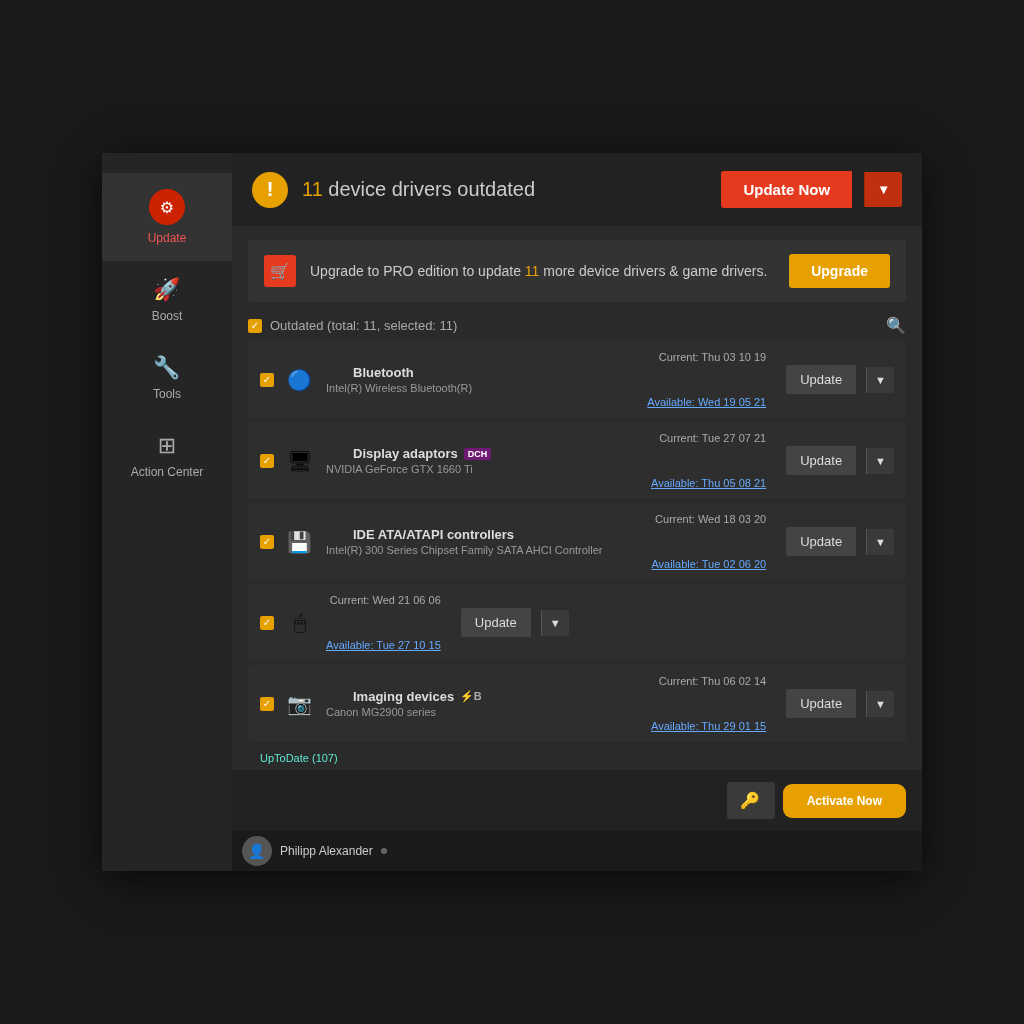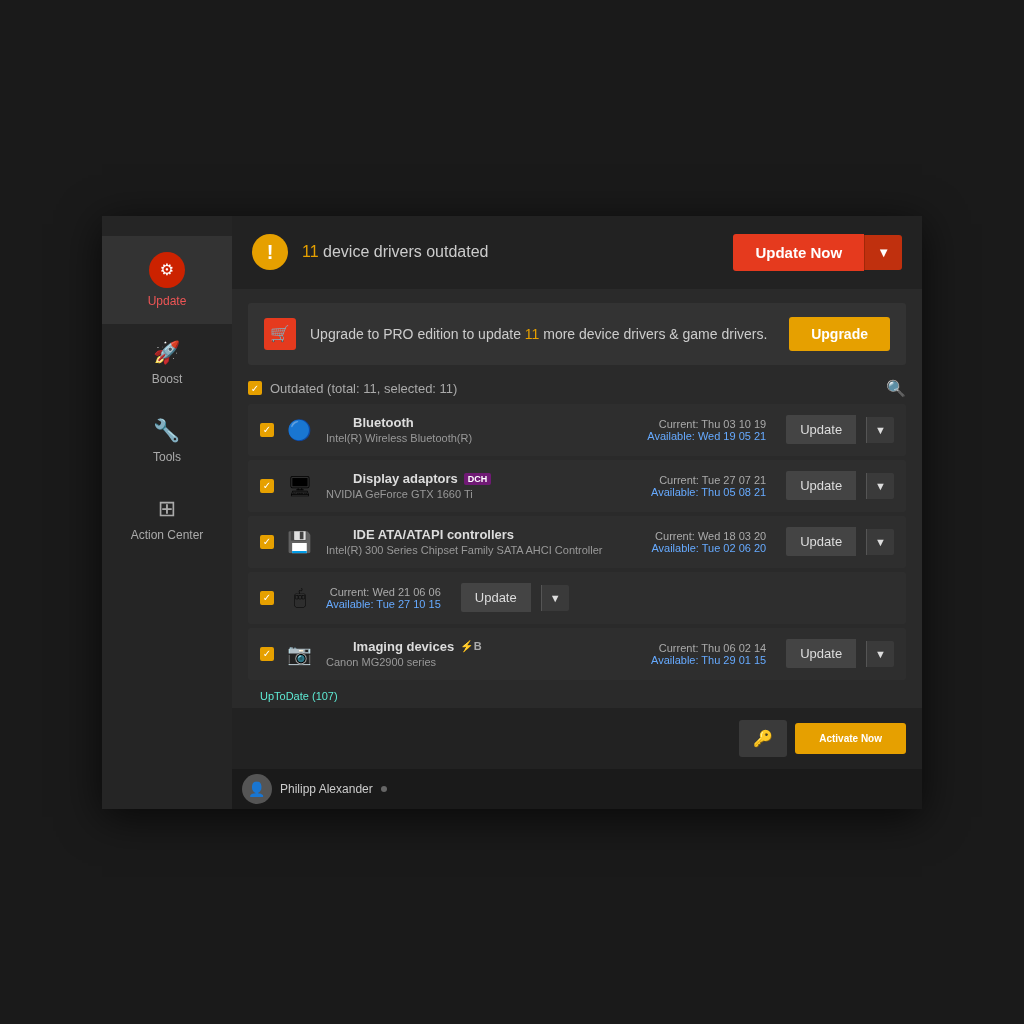--- a/index.html
+++ b/index.html
@@ -88,30 +88,30 @@
       background: #e6a000;
       display: flex;
       align-items: center;
       justify-content: center;
       font-size: 20px;
       font-weight: bold;
       color: white;
       flex-shrink: 0;
     }
     .header-title {
-      font-size: 16px;
+      font-size: 20px;
       color: #ccc;
     }
     .header-title span.highlight {
       color: #e6a000;
     }
     .header-right {
       display: flex;
       align-items: center;
-      gap: 0;
+      gap: 12px;
     }
     .btn-update-now {
       background: #e53a1e;
       color: white;
       border: none;
       padding: 10px 22px;
       font-size: 15px;
       font-weight: 600;
       cursor: pointer;
       border-radius: 3px 0 0 3px;
@@ -258,21 +258,23 @@
     }
     .driver-versions {
       text-align: right;
       font-size: 11px;
       color: #aaa;
       flex-shrink: 0;
       margin-right: 10px;
     }
     .driver-versions .available {
       color: #6af;
-      cursor: pointer;
+      text-decoration: underline;
+      cursor: pointer;
+      margin-top: 33px;
     }
     .btn-update-item {
       background: #444;
       color: #ddd;
       border: none;
       padding: 7px 14px;
       font-size: 13px;
       cursor: pointer;
       border-radius: 2px 0 0 2px;
       flex-shrink: 0;
@@ -309,24 +311,24 @@
       padding: 9px 14px;
       font-size: 16px;
       cursor: pointer;
       border-radius: 3px;
     }
     .btn-activate {
       background: #e6a000;
       color: white;
       border: none;
       padding: 10px 24px;
-      font-size: 10px;
+      font-size: 12px;
       font-weight: 600;
       cursor: pointer;
-      border-radius: 3px;
+      border-radius: 9px;
     }
     
     .driver-list::-webkit-scrollbar { width: 5px; }
     .driver-list::-webkit-scrollbar-track { background: #222; }
     .driver-list::-webkit-scrollbar-thumb { background: #555; border-radius: 3px; }
     
     .taskbar-strip {
       background: #1a1a1a;
       height: 40px;
       display: flex;

